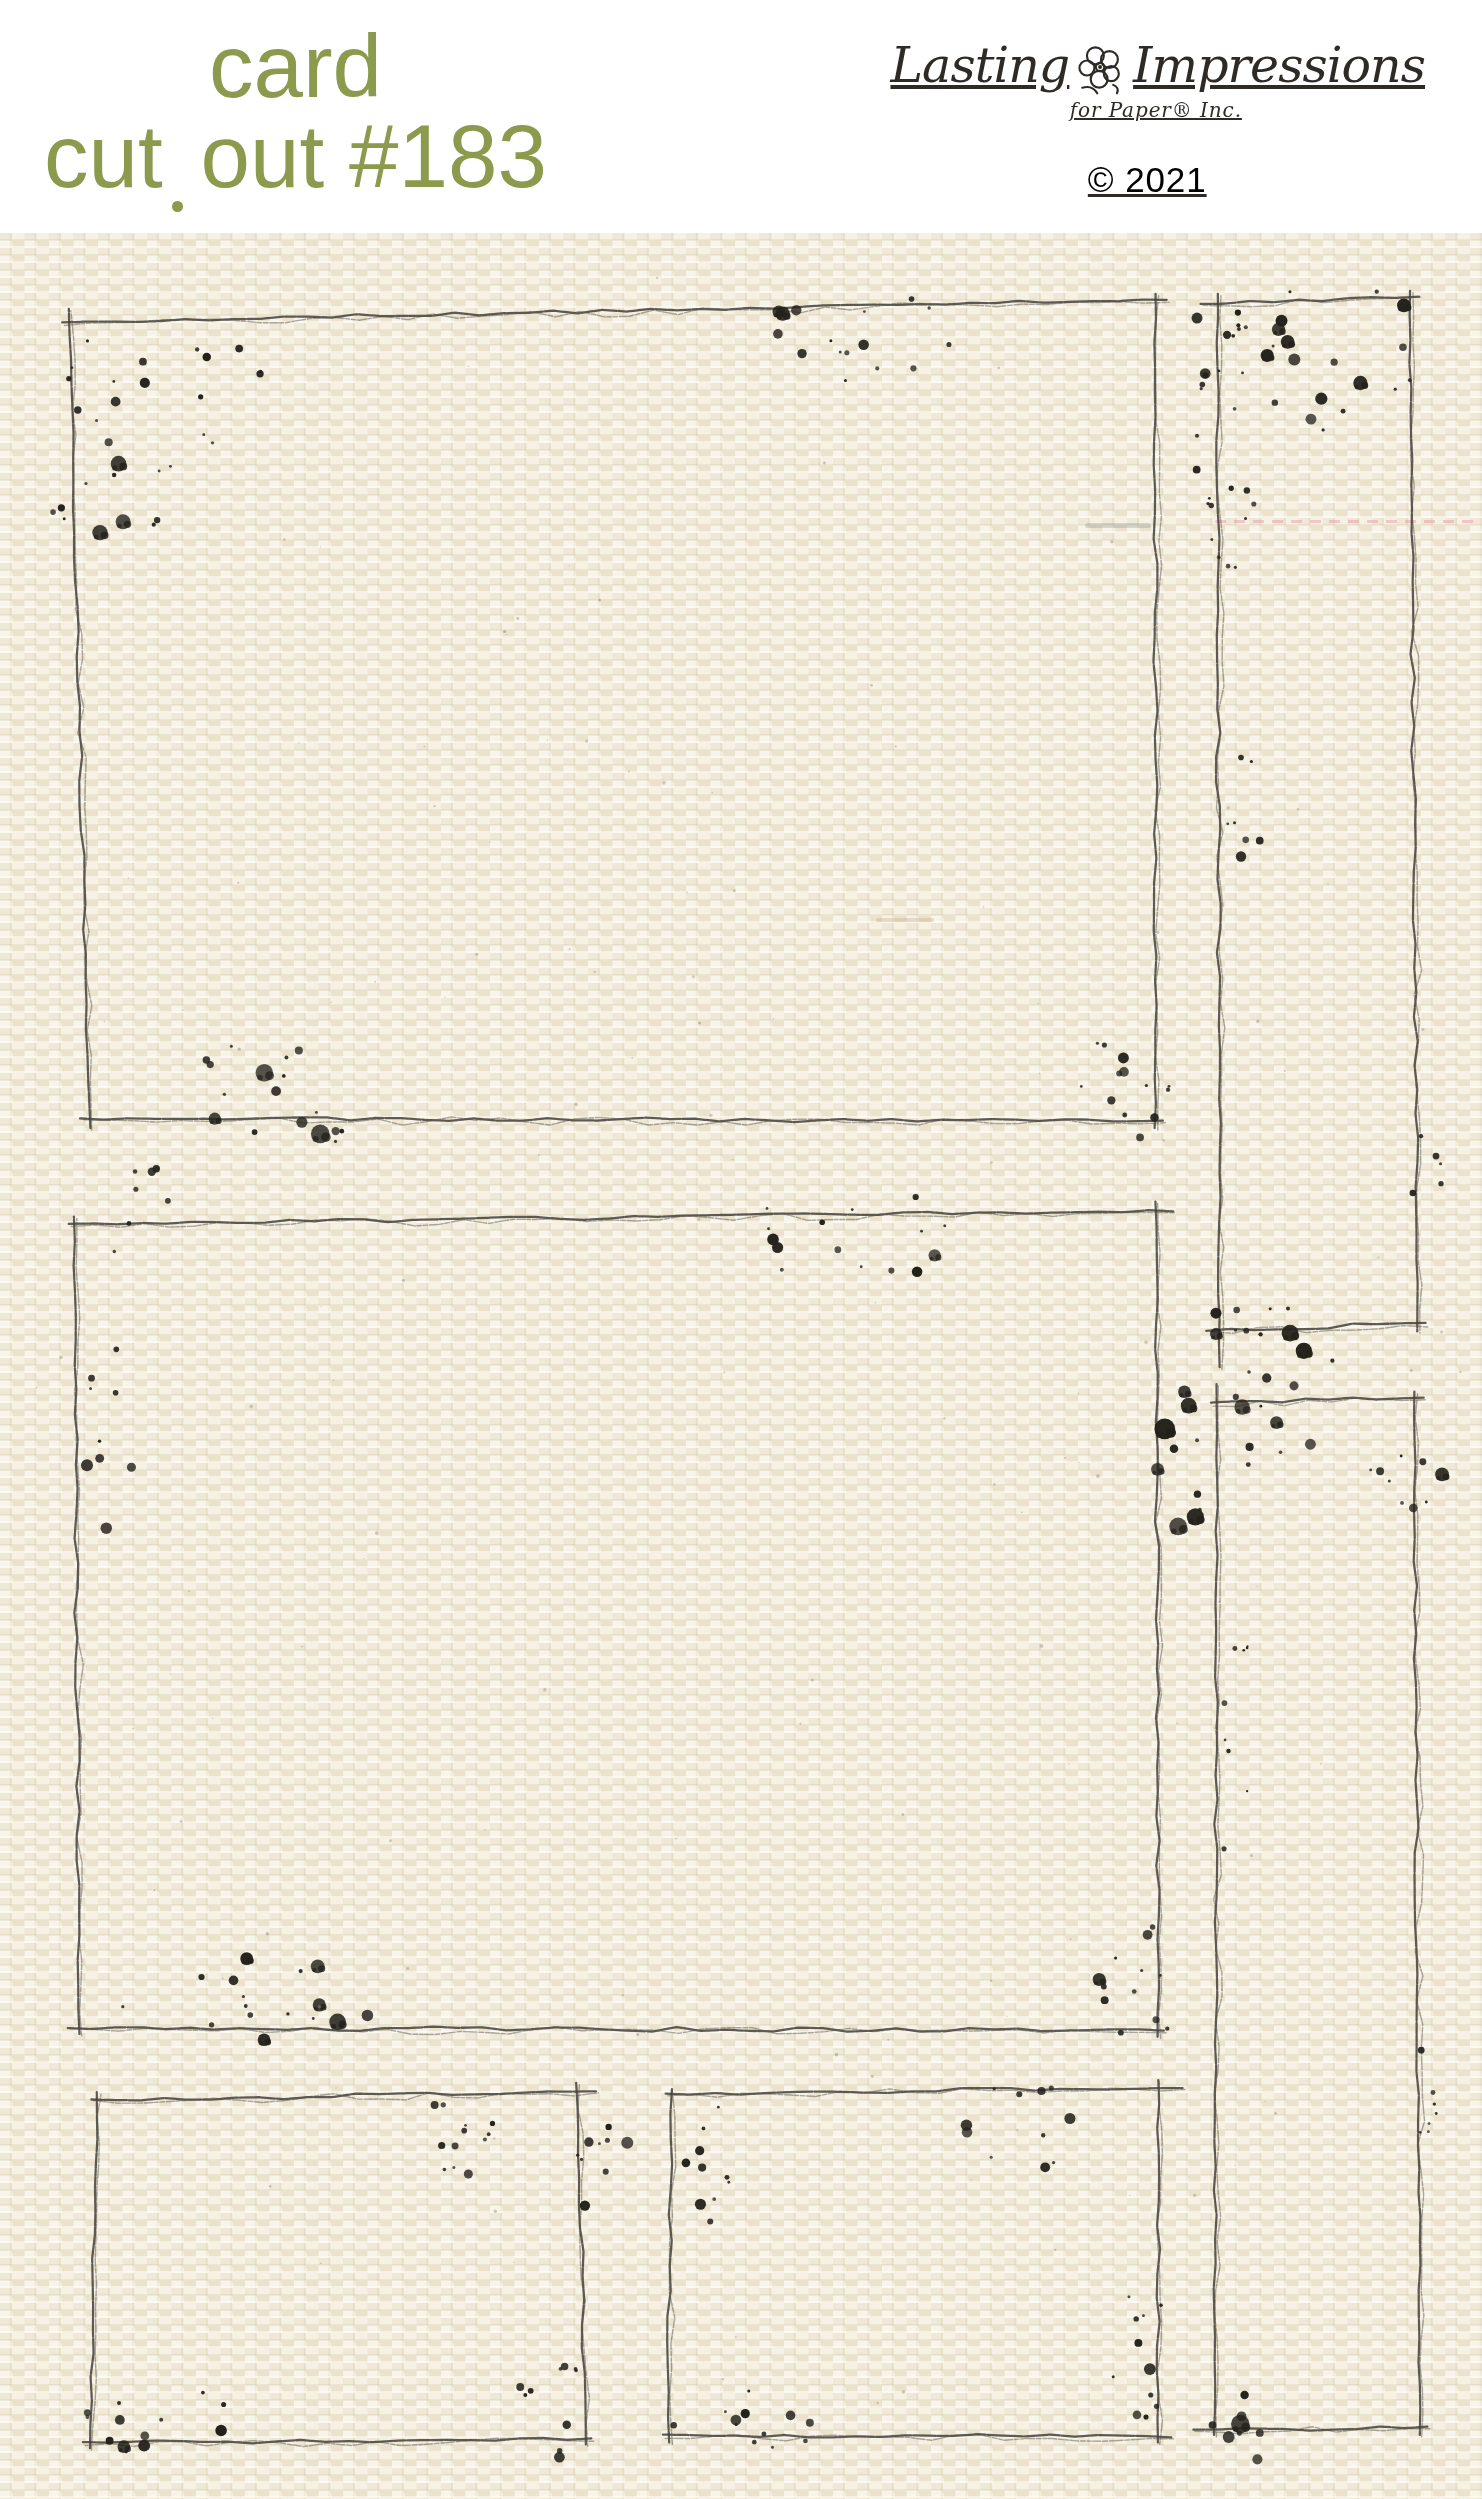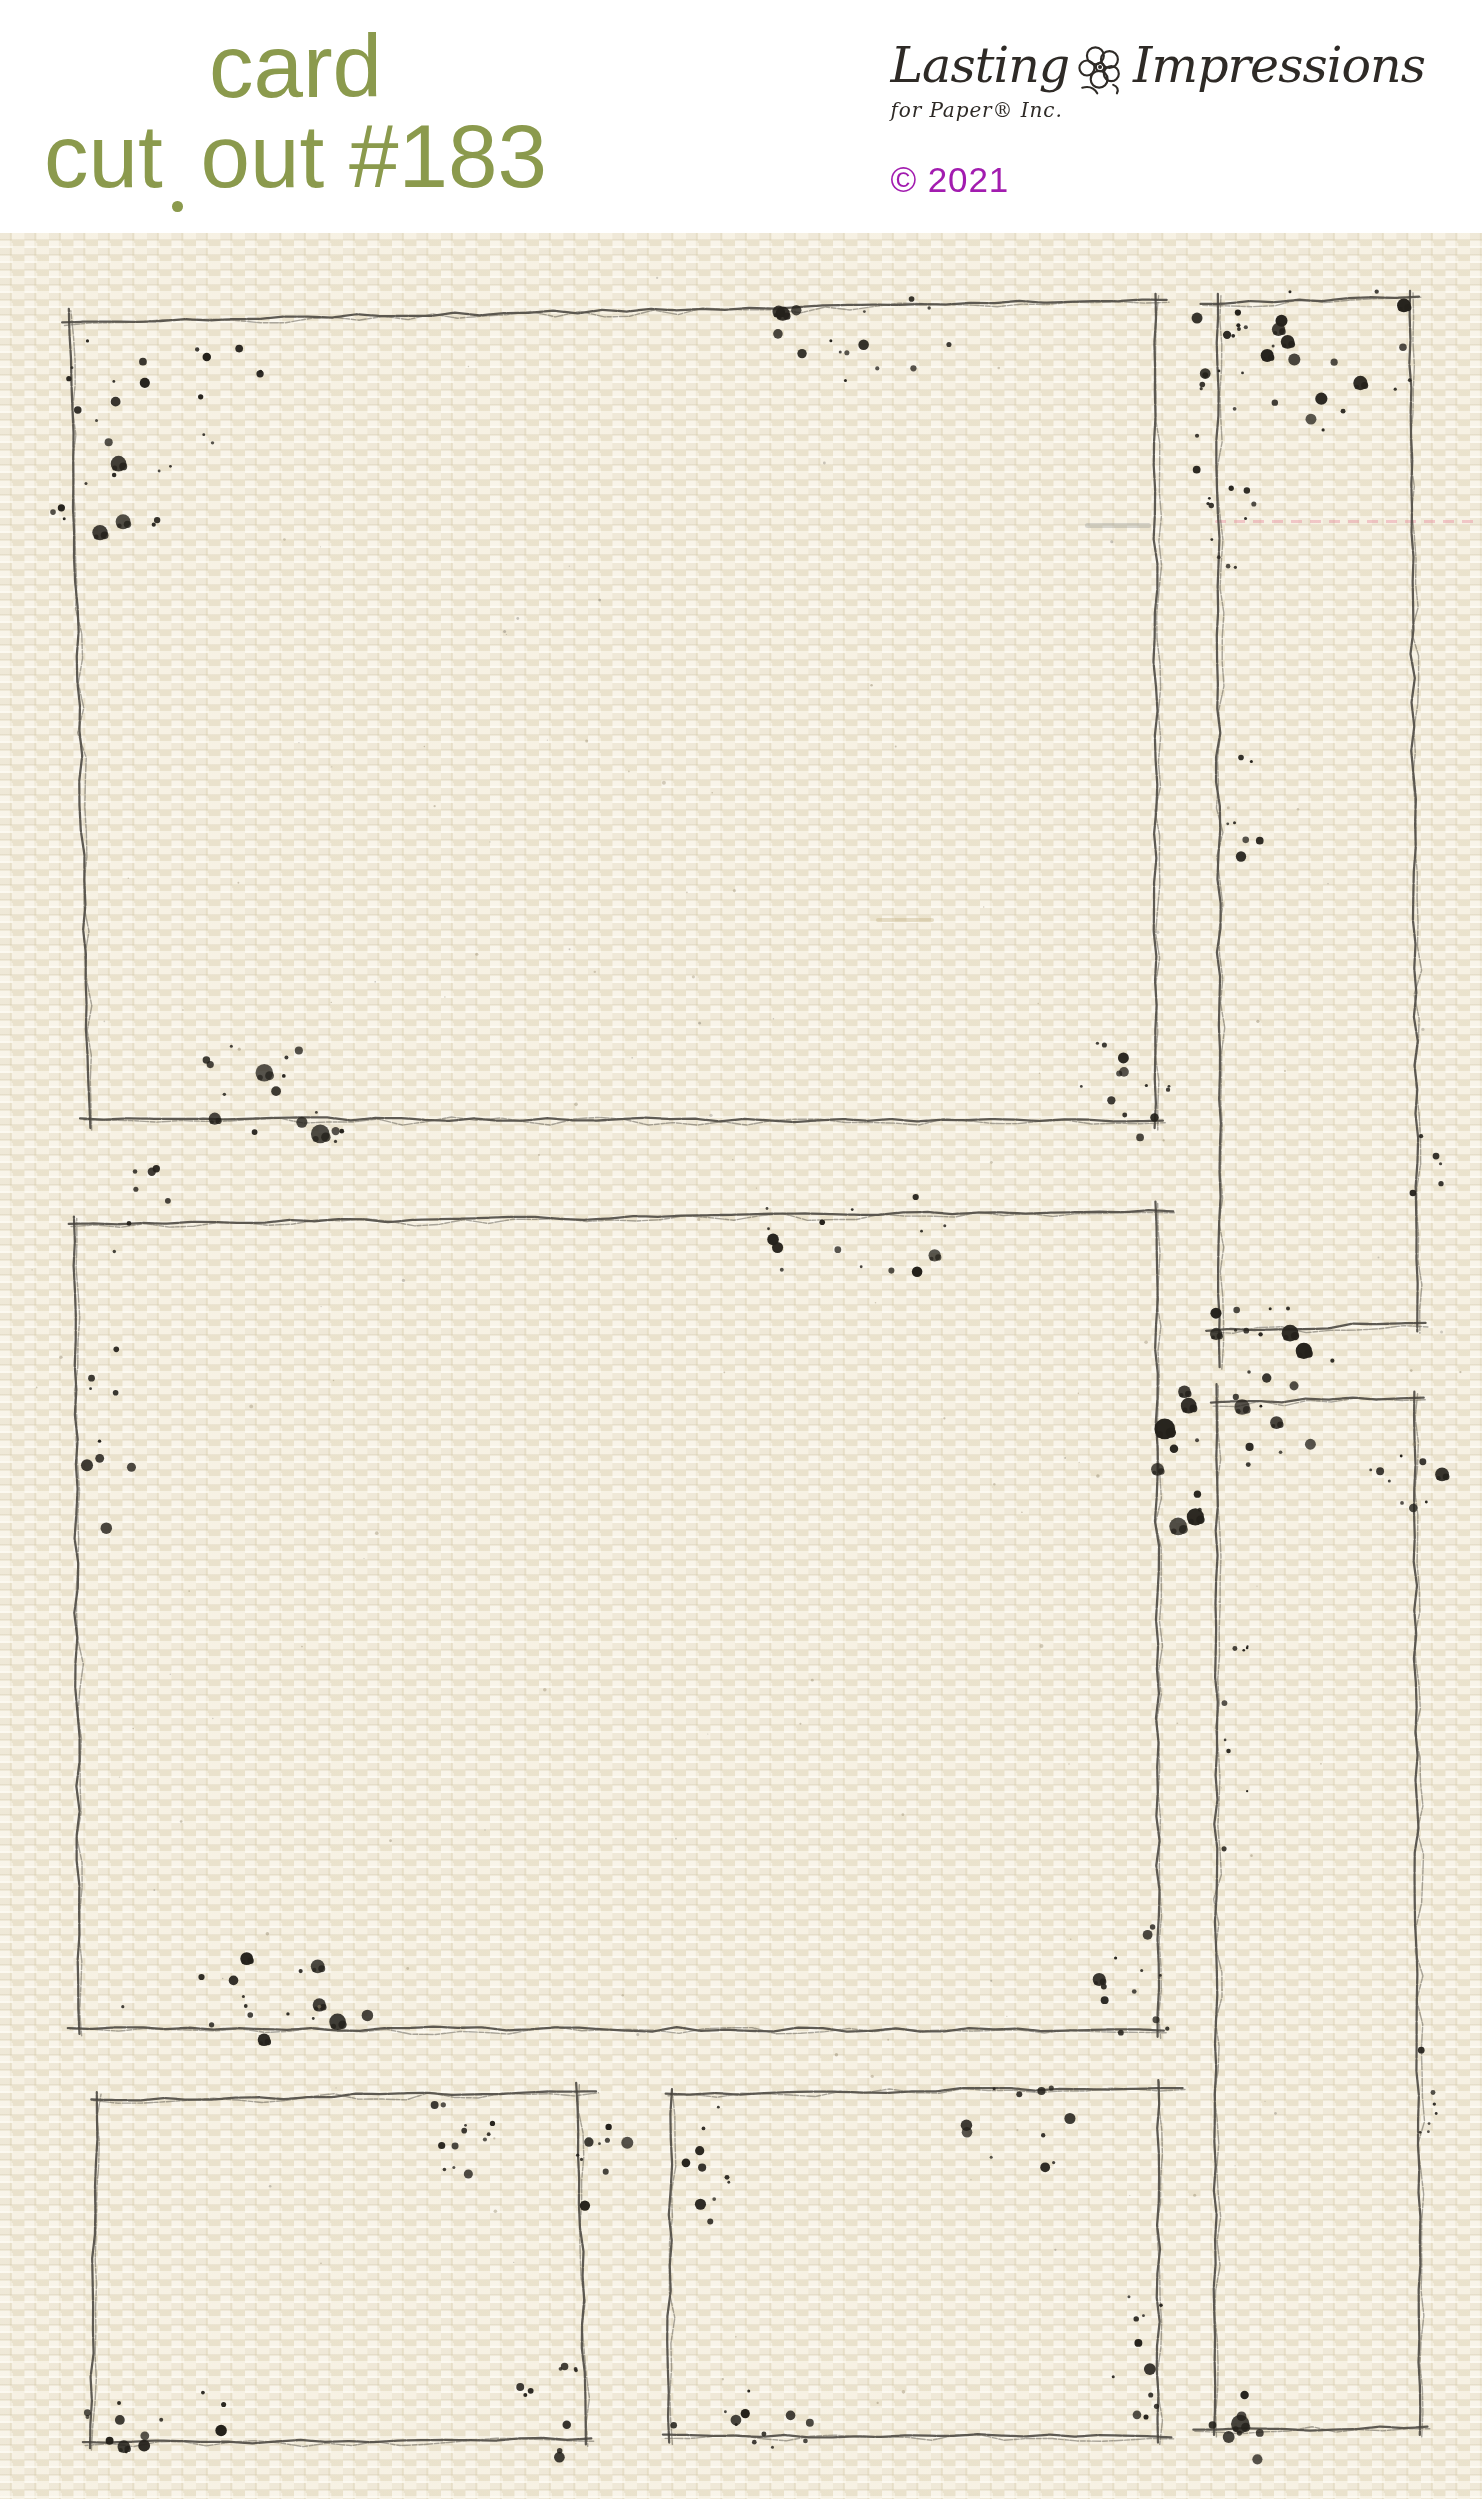--- a/index.html
+++ b/index.html
@@ -13,32 +13,32 @@
   .title{
     position:absolute;left:28px;top:21px;width:527px;text-align:center;
     color:#8b9a4d;line-height:90px;font-size:89px;letter-spacing:0px;font-weight:400;
   }
   .title-line1{white-space:nowrap;}
   .title-line2{white-space:nowrap;}
   .title-dot{
     display:inline-block;width:10.4px;height:10.4px;border-radius:50%;
     background:#8b9a4d;margin:0 18px 0 9.4px;vertical-align:-24.5px;
   }
-  .brand{position:absolute;top:36px;right:62px;text-align:left;color:#2e2a26;}
+  .brand{position:absolute;top:36px;right:62px;text-align:center;color:#2e2a26;text-decoration:underline;}
   .brand-line{
     font-family:"DejaVu Serif",serif;font-style:italic;font-size:49px;
     letter-spacing:-0.9px;white-space:nowrap;line-height:60px;
   }
   .brand-line .flower{vertical-align:-16px;margin:0 1.9px;}
   .brand-tagline{
     font-family:"DejaVu Serif",serif;font-style:italic;font-size:20px;
     letter-spacing:0.9px;margin-top:0px;padding-right:3.8px;
   }
   .copyright{
-    font-family:"Liberation Sans",sans-serif;font-size:35px;color:#a21caf;
+    font-family:"Liberation Sans",sans-serif;font-size:35px;color:#000000;
     margin-top:38px;padding-right:21px;letter-spacing:0.9px;
   }
   
   .canvas{
     position:absolute;left:0;top:233px;width:1483px;height:2266px;
     background-color:#f0e9d6;
     background-image:
       repeating-linear-gradient(0deg,
         rgba(255,253,246,0.55) 0px 1.9px,
         rgba(0,0,0,0) 1.9px 7.5px,

